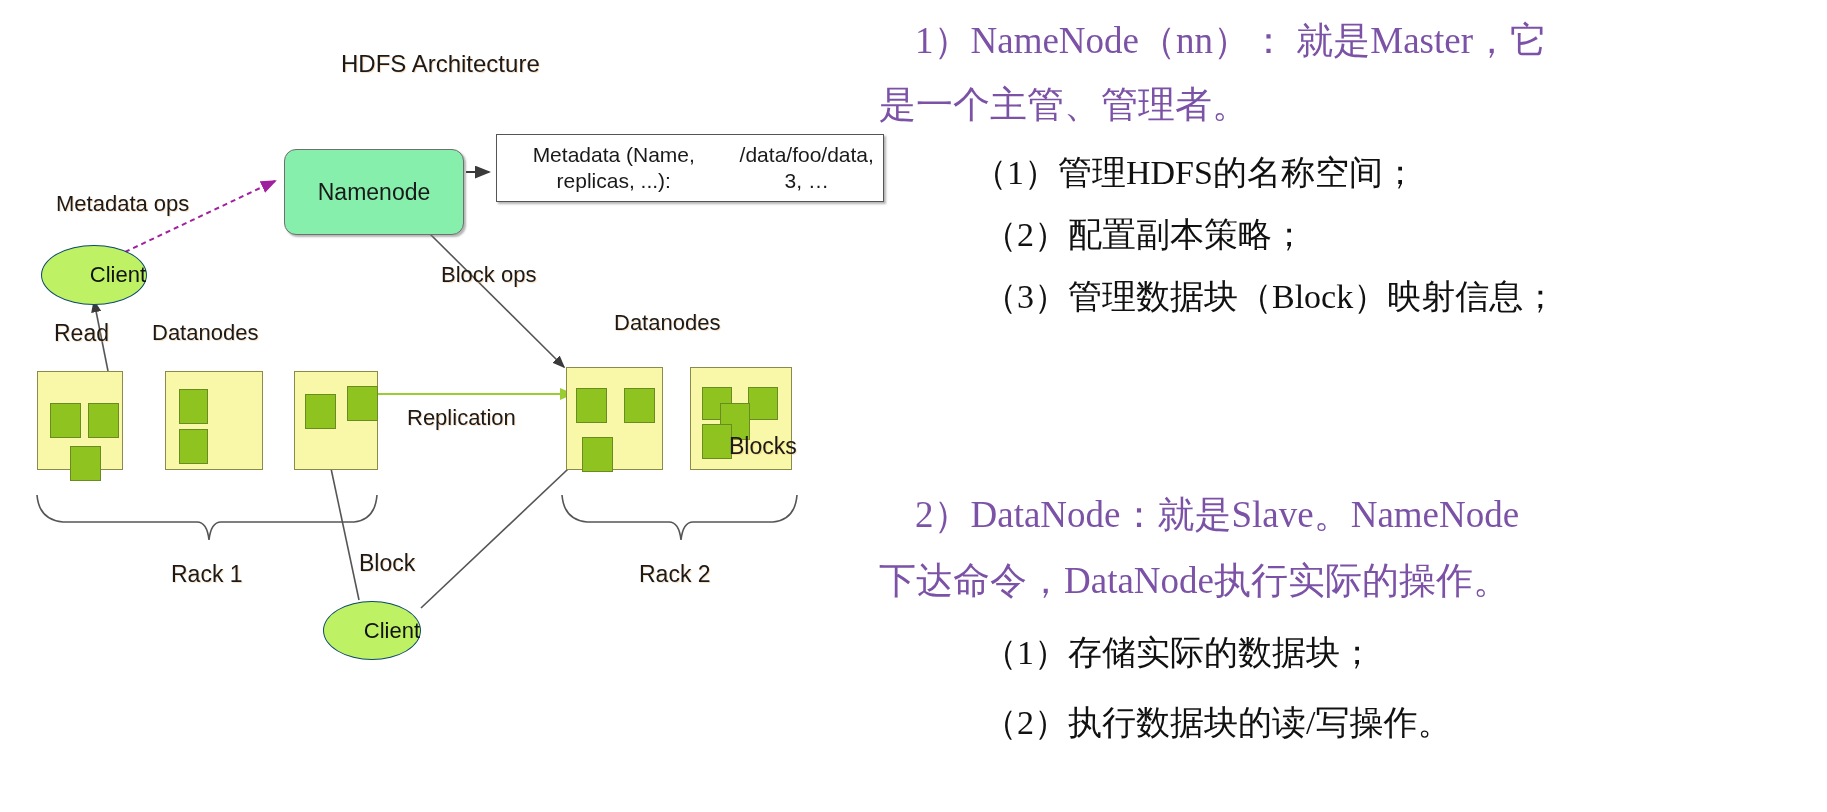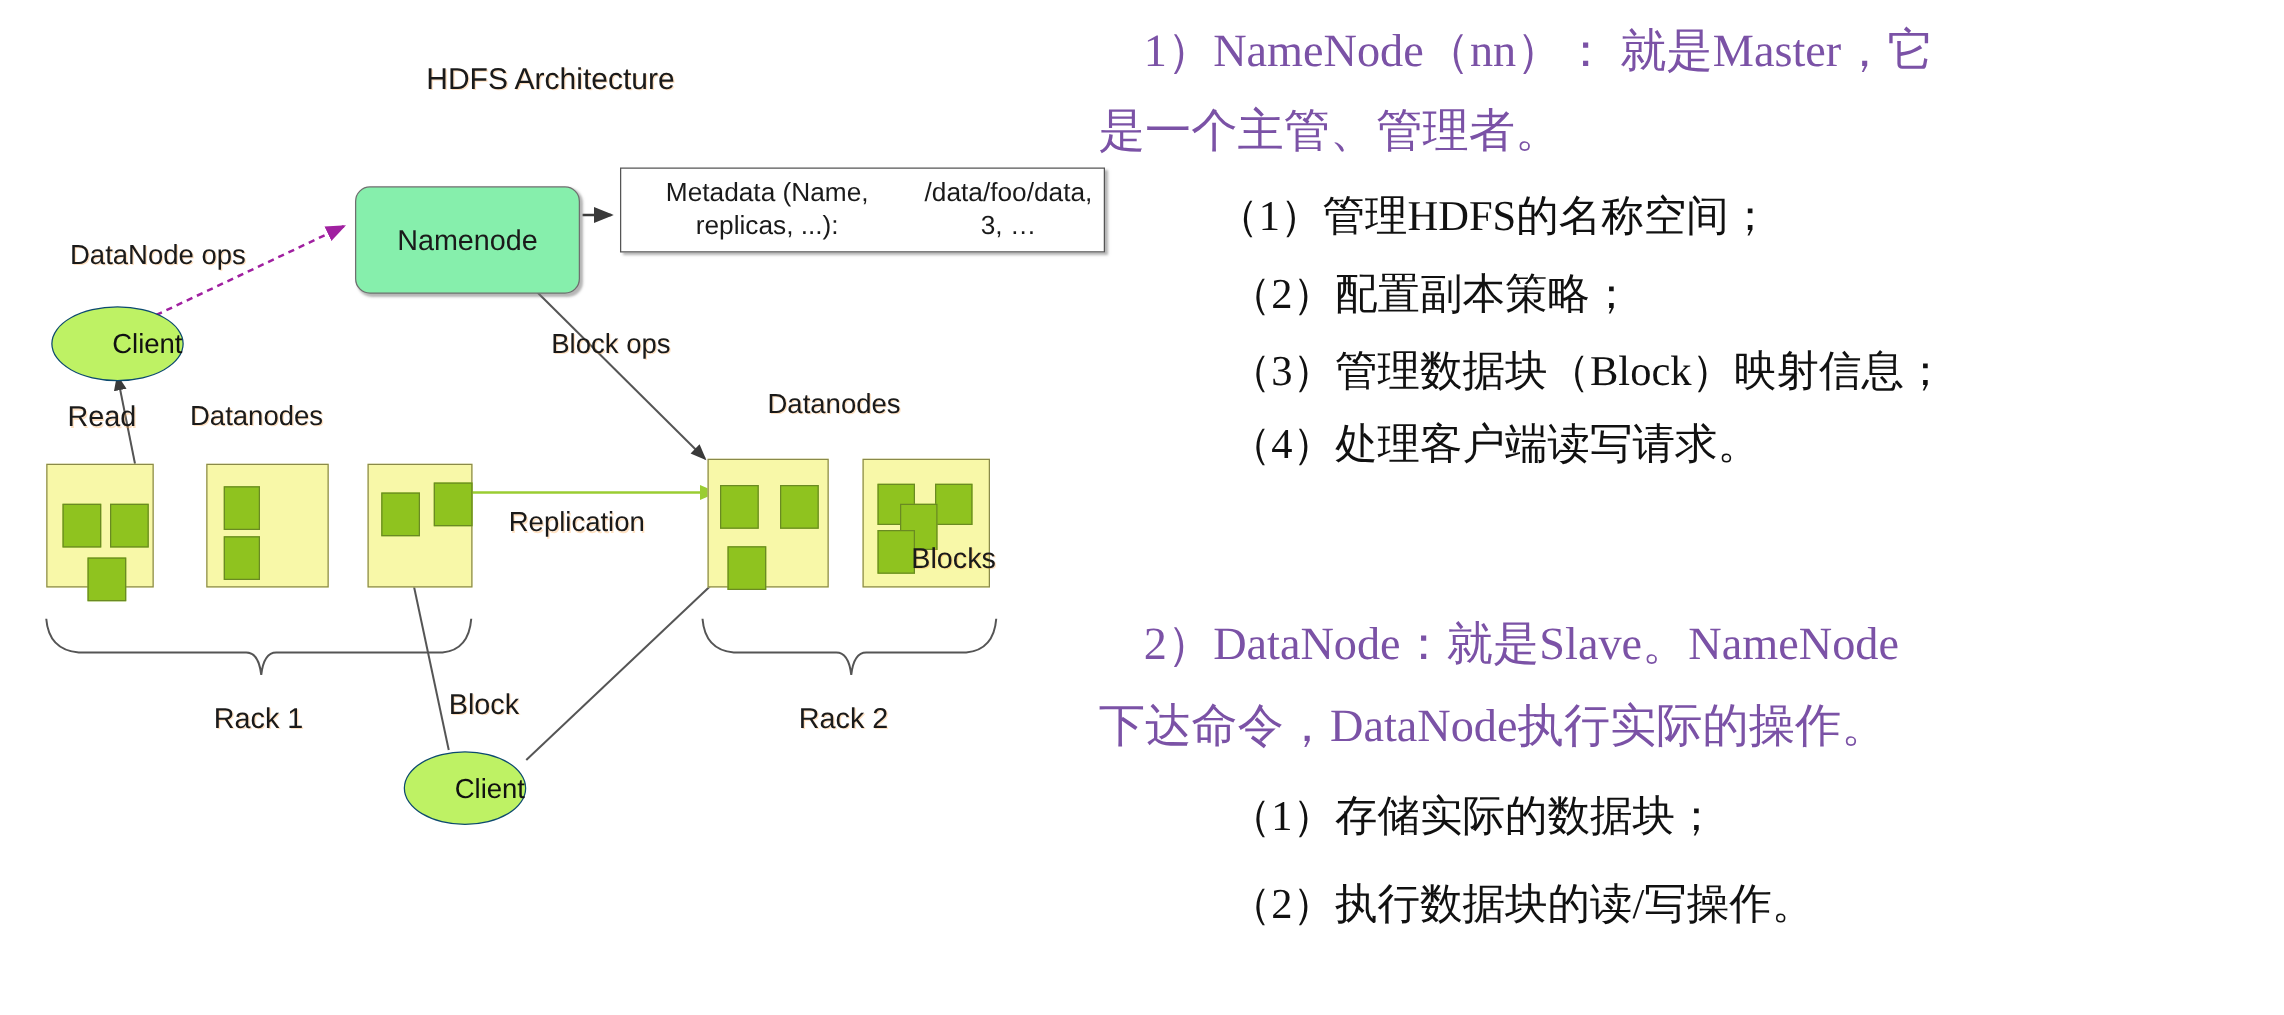--- a/index.html
+++ b/index.html
@@ -195,36 +195,35 @@
     <div class="blk" style="left:15px; top:69px; width:29px; height:33px;"></div>
   </div>
 
   <div class="rack-node" style="left:661px; top:367px; width:100px; height:101px;">
     <div class="blk" style="left:11px; top:19px; width:28px; height:31px;"></div>
     <div class="blk" style="left:57px; top:19px; width:28px; height:31px;"></div>
     <div class="blk" style="left:29px; top:35px; width:28px; height:35px;"></div>
     <div class="blk" style="left:11px; top:56px; width:28px; height:33px;"></div>
   </div>
 
-  <div class="diag-label" id="metadata-ops">DataNode ops</div>
+  <div class="diag-label" id="metadata-ops">Metadata ops</div>
   <div class="diag-label" id="block-ops">Block ops</div>
   <div class="diag-label" id="read-label">Read</div>
   <div class="diag-label" id="write-label">Block</div>
   <div class="diag-label" id="replication">Replication</div>
   <div class="diag-label" id="datanodes-1">Datanodes</div>
   <div class="diag-label" id="datanodes-2">Datanodes</div>
   <div class="diag-label" id="blocks-label">Blocks</div>
   <div class="diag-label" id="rack1-label">Rack 1</div>
   <div class="diag-label" id="rack2-label">Rack 2</div>
 </div>
 
 <div id="notes">
     <div class="note-line" style="top: 16px; left: 10px;">1）NameNode（nn）： 就是Master，它</div>
     <div class="note-line" style="top: 80px; left: -26px;">是一个主管、管理者。</div>
     <div class="note-line sub" style="top: 150px; left: 68px;">（1）管理HDFS的名称空间；</div>
     <div class="note-line sub" style="top: 212px; left: 78px;">（2）配置副本策略；</div>
     <div class="note-line sub" style="top: 274px; left: 78px;">（3）管理数据块（Block）映射信息；</div>
-    <div class="note-line sub" style="top: 332px; left: 78px;">（4）处理客户端读写请求。</div>
     <div class="note-line" style="top: 490px; left: 10px;">2）DataNode：就是Slave。NameNode</div>
     <div class="note-line" style="top: 556px; left: -26px;">下达命令，DataNode执行实际的操作。</div>
     <div class="note-line sub" style="top: 630px; left: 78px;">（1）存储实际的数据块；</div>
     <div class="note-line sub" style="top: 700px; left: 78px;">（2）执行数据块的读/写操作。</div>
   </div>
 
 </body></html>

